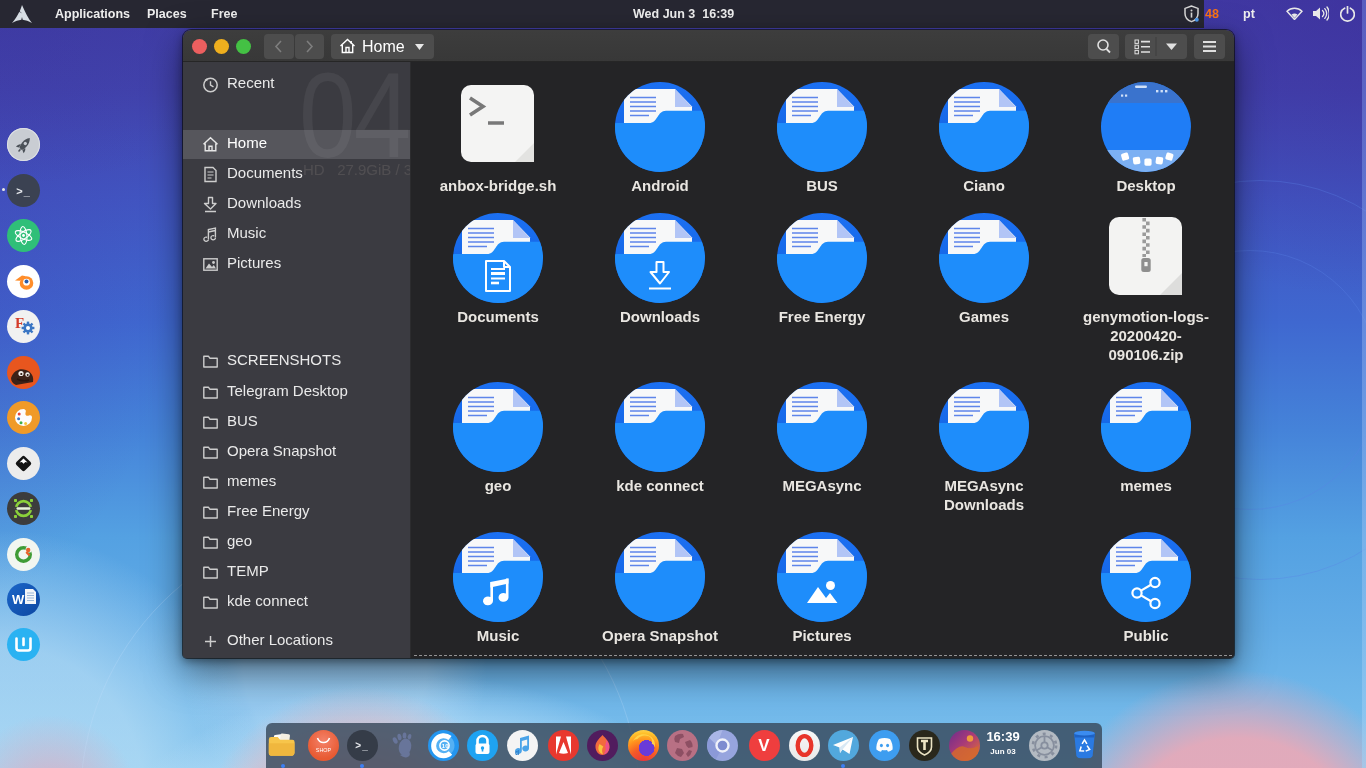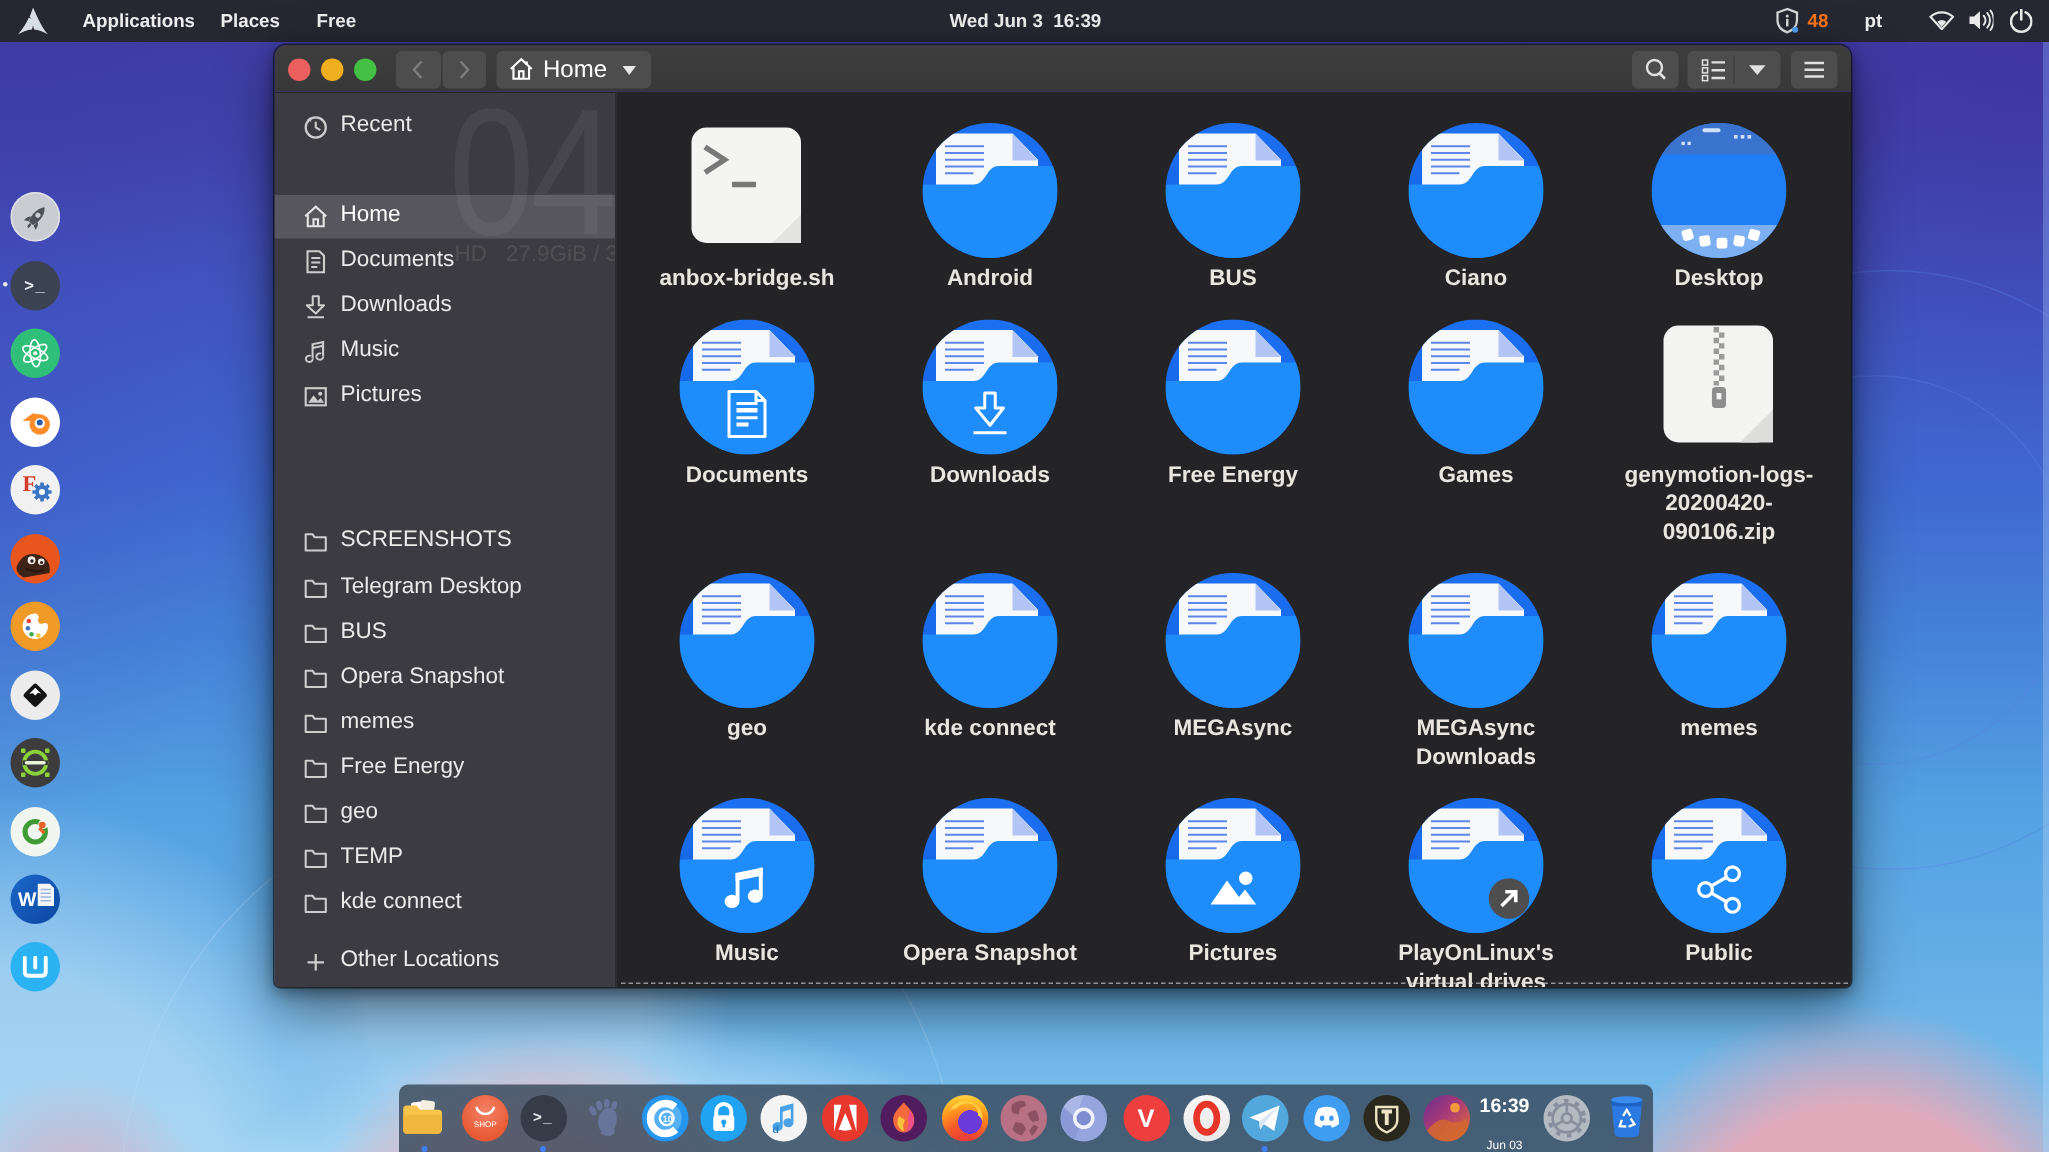--- a/index.html
+++ b/index.html
@@ -15,21 +15,21 @@
  radial-gradient(circle 260px at 0px 790px, rgba(210,236,250,.5) 55%, rgba(210,236,250,0) 100%),
  radial-gradient(circle 152px at 335px 668px, rgba(178,214,243,.55) 60%, rgba(178,214,243,0) 100%),
  radial-gradient(ellipse 620px 430px at 104% -2%, rgba(60,40,150,.5), rgba(60,40,150,0) 74%),
  radial-gradient(ellipse 420px 260px at 0% 0%, rgba(56,50,152,.38), rgba(56,50,152,0) 72%),
  radial-gradient(ellipse 300px 420px at -4% 38%, rgba(66,52,170,.28), rgba(66,52,170,0) 75%),
  linear-gradient(180deg,#413da6 0%,#4244ae 12%,#4155c1 26%,#3f68d0 42%,#4583d9 56%,#54a1e2 70%,#62ace6 82%,#71b8ea 92%,#7cc0ec 100%);
 }
 .bigring{position:absolute;border-radius:50%;border:1px solid rgba(90,130,230,.35)}
 #edge{position:absolute;right:0;top:0;width:4px;height:768px;background:linear-gradient(180deg,rgba(120,140,230,.45),rgba(160,210,245,.55));}
 
-#topbar{position:absolute;left:0;top:0;width:1366px;height:28px;background:#272732;color:#eee;font-size:12.5px;font-weight:bold;}
+#topbar{position:absolute;left:0;top:0;width:1204px;height:28px;background:#272732;color:#eee;font-size:12.5px;font-weight:bold;}
 #topbar .menu{position:absolute;top:7px}
 #archlogo{position:absolute;left:12px;top:5px}
 #clock{position:absolute;top:7px;left:633px;}
 .tbicon{position:absolute;top:5px}
 
 .lic{position:absolute;left:7px;width:33px;height:33px;border-radius:50%;display:flex;align-items:center;justify-content:center;font-weight:bold;}
 
 #win{position:absolute;left:183px;top:30px;width:1051px;height:628px;border-radius:8px 8px 4px 4px;box-shadow:0 0 0 1px rgba(12,12,12,.65),0 14px 36px rgba(0,0,0,.5),0 3px 10px rgba(0,0,0,.4);overflow:hidden;}
 #titlebar{position:absolute;left:0;top:0;width:100%;height:32px;background:linear-gradient(180deg,#3d3d3d,#383838);border-bottom:1px solid #262626;border-radius:8px 8px 0 0;}
 .tl{position:absolute;top:9px;width:15px;height:15px;border-radius:50%;}
@@ -556,28 +556,20 @@
             </svg>
             <div class="lbl">Opera Snapshot</div>
           </div>
     <div class="cell" style="left:330px;top:470px">
             <svg width="90" height="90" viewBox="0 0 90 90">
               <use href="#folder"></use>
               <use href="#ovpic"></use>
             </svg>
             <div class="lbl">Pictures</div>
           </div>
-    <div class="cell" style="left:492px;top:470px">
-            <svg width="90" height="90" viewBox="0 0 90 90">
-              <use href="#folder"></use>
-              <circle cx="67" cy="67" r="13.5" fill="#4e4e4e"></circle>
-              <path d="M62 72 L71 63 M64.5 62.5 h7 v7" stroke="#fff" stroke-width="2.4" fill="none"></path>
-            </svg>
-            <div class="lbl">PlayOnLinux's<br>virtual drives</div>
-          </div>
     <div class="cell" style="left:654px;top:470px">
             <svg width="90" height="90" viewBox="0 0 90 90">
               <use href="#folder"></use>
               <use href="#ovpub"></use>
             </svg>
             <div class="lbl">Public</div>
           </div>
     <div id="dash"></div>
    </div>
   </div>
@@ -694,21 +686,21 @@
         </svg>
       </div>
   <div class="dic" style="left:682.5px;background:linear-gradient(135deg,#6b2d8e 0%,#a83a78 45%,#e8762e 100%)">
         <svg width="31" height="31" viewBox="0 0 31 31">
           <circle cx="21" cy="8.5" r="3.2" fill="#f09a3c"></circle>
           <path d="M2 24 q8-10 14-7 q6 3 13 -1 V31 H2Z" fill="#d4682e" opacity=".85"></path>
         </svg>
       </div>
   <div style="position:absolute;left:712px;top:6px;width:50px;text-align:center;color:#fff">
         <div style="font-size:13px;font-weight:bold">16:39</div>
-        <div style="font-size:8px;font-weight:normal;margin-top:15px">Jun 03</div>
+        <div style="font-size:8px;font-weight:bold;margin-top:3px">Jun 03</div>
       </div>
   <div class="dic" style="left:762.5px;background:#b3bac2">
         <svg width="31" height="31" viewBox="0 0 31 31">
           <g fill="none" stroke="#878f9e" stroke-width="1.8">
             <circle cx="15.5" cy="15.5" r="9.4"></circle>
             <circle cx="15.5" cy="15.5" r="3.2"></circle>
             <line x1="15.5" y1="12.4" x2="15.5" y2="6.2"></line>
             <line x1="12.8" y1="17.2" x2="7.4" y2="20.4"></line>
             <line x1="18.2" y1="17.2" x2="23.6" y2="20.4"></line>
           </g>

